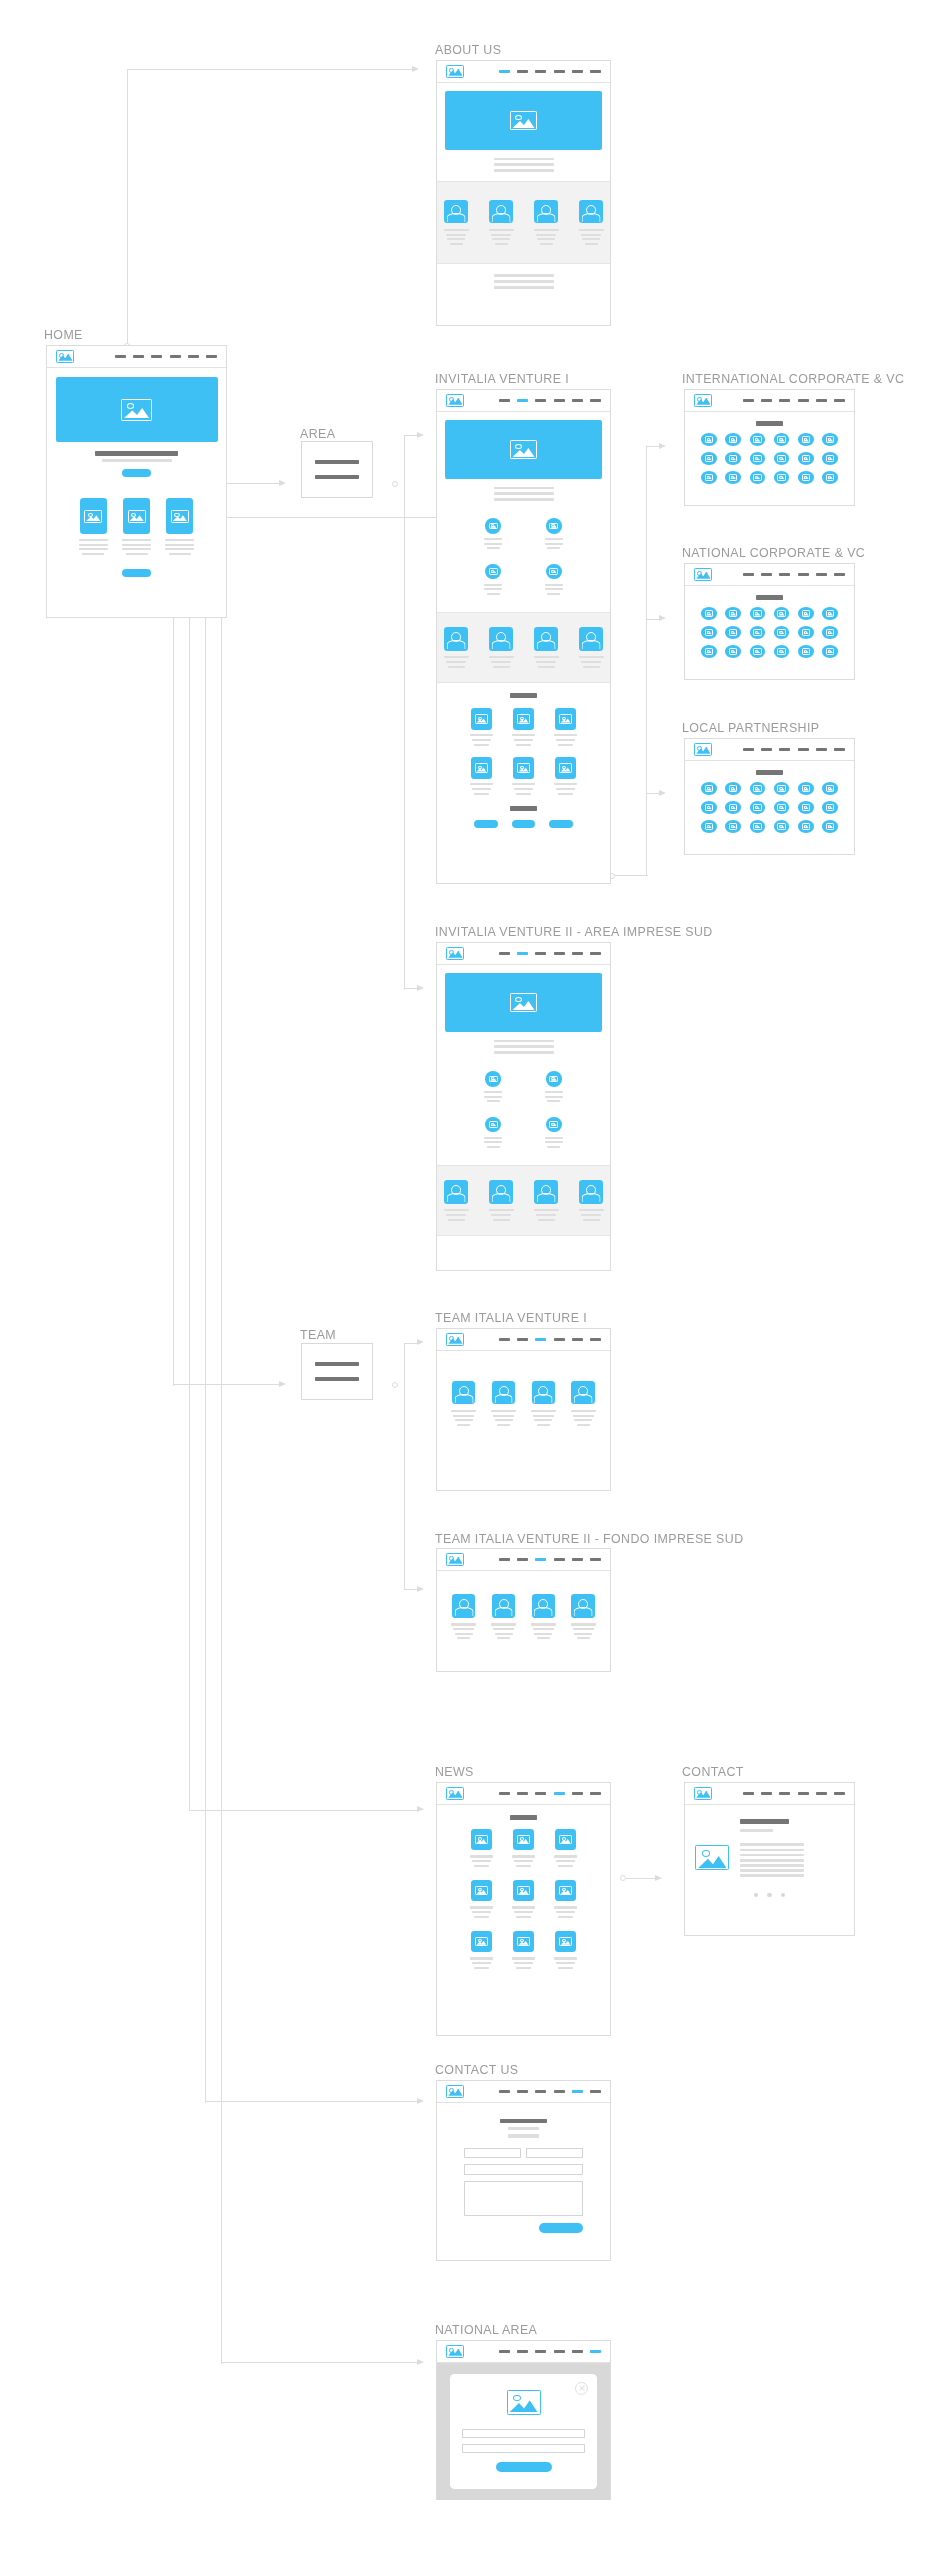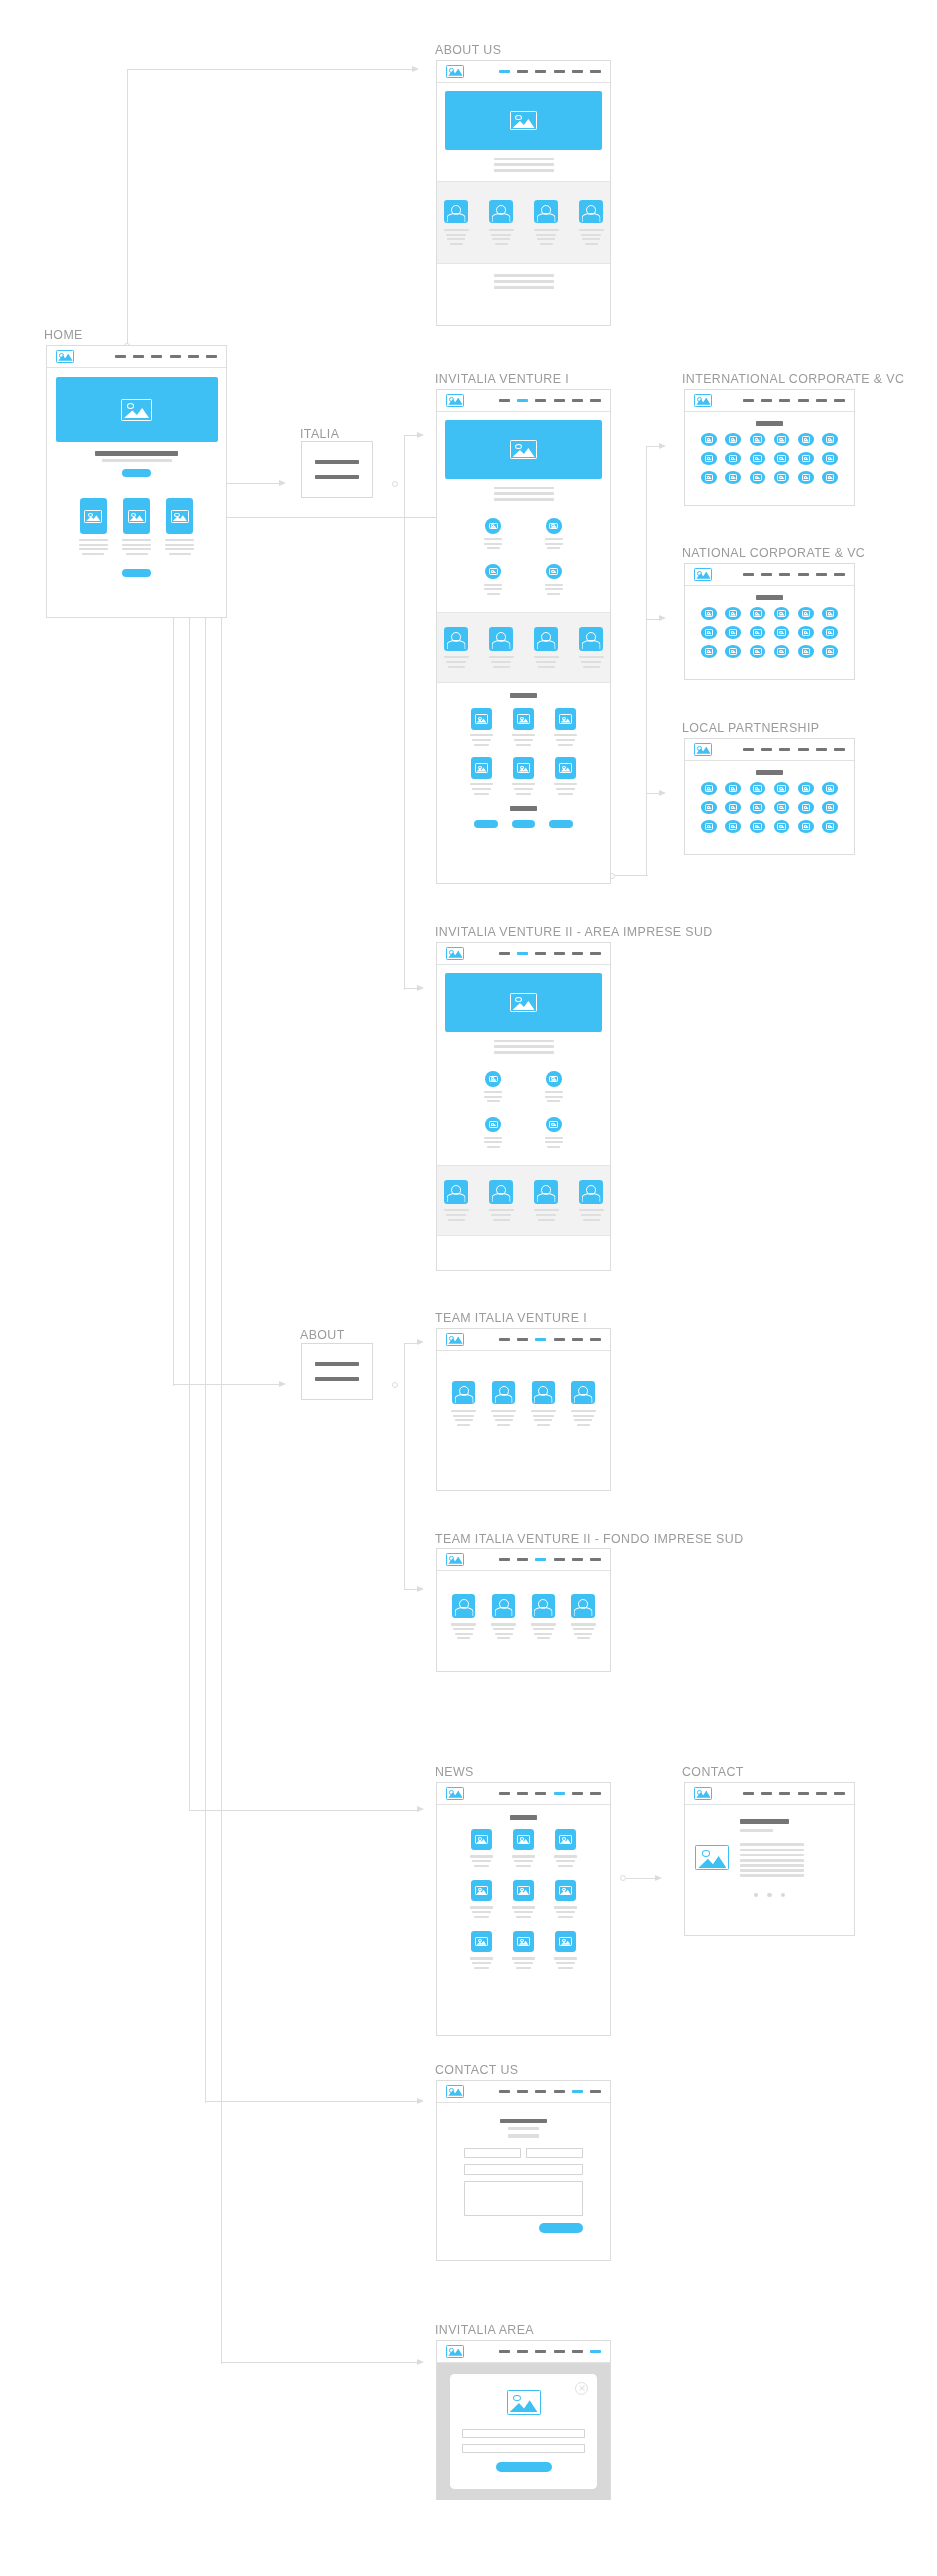--- a/index.html
+++ b/index.html
@@ -400,21 +400,21 @@
         </div>
       </div>
     </div>
     <div class="col" style="margin-top:10.4px;gap:3.3px;">
       <div class="tline" style="width:60px;height:2.6px;"></div>
       <div class="tline" style="width:60px;height:2.6px;"></div>
       <div class="tline" style="width:60px;height:2.6px;"></div>
     </div>
   </div>
 
-  <div class="label" style="left:300px;top:427px;">ITALIA</div>
+  <div class="label" style="left:300px;top:427px;">AREA</div>
   <div class="menu-box" style="left:301px;top:441px;width:72px;height:57px;">
     <div class="tline"></div>
     <div class="tline"></div>
   </div>
 
   <div class="label" style="left:435px;top:372px;">INVITALIA VENTURE I</div>
   <div class="screen" style="left:436px;top:389px;width:175px;height:495px;">
     <div class="navbar">
       <div class="logo-ico"></div>
       <div class="navlinks">
@@ -859,21 +859,21 @@
         <div class="col">
           <div class="person" style="width:23.4px;height:23.4px;"></div>
           <div class="tline" style="width:25px;height:2.6px;margin-top:5.2px;"></div>
           <div class="tline" style="width:19.5px;height:2px;margin-top:2.6px;"></div>
           <div class="tline" style="width:17px;height:2px;margin-top:2.6px;"></div>
         </div>
       </div>
     </div>
   </div>
 
-  <div class="label" style="left:300px;top:1328px;">ABOUT</div>
+  <div class="label" style="left:300px;top:1328px;">TEAM</div>
   <div class="menu-box" style="left:301px;top:1343px;width:72px;height:57px;">
     <div class="tline"></div>
     <div class="tline"></div>
   </div>
 
   <div class="label" style="left:435px;top:1311px;">TEAM ITALIA VENTURE I</div>
   <div class="screen" style="left:436px;top:1328px;width:175px;height:163px;">
     <div class="navbar">
       <div class="logo-ico"></div>
       <div class="navlinks">
@@ -1118,21 +1118,21 @@
         <div class="field" style="flex:1;height:10.4px;"></div>
       </div>
       <div class="field" style="height:10.4px;margin-top:5.9px;"></div>
       <div class="field" style="height:35px;margin-top:5.9px;"></div>
       <div style="display:flex;justify-content:flex-end;margin-top:7.2px;">
         <div class="pill" style="width:44px;height:10.4px;"></div>
       </div>
     </div>
   </div>
 
-  <div class="label" style="left:435px;top:2323px;">INVITALIA AREA</div>
+  <div class="label" style="left:435px;top:2323px;">NATIONAL AREA</div>
   <div class="screen" style="left:436px;top:2340px;width:175px;height:160px;">
     <div class="navbar">
       <div class="logo-ico"></div>
       <div class="navlinks">
         <div class="navlink"></div>
         <div class="navlink"></div>
         <div class="navlink"></div>
         <div class="navlink"></div>
         <div class="navlink"></div>
         <div class="navlink active"></div>

